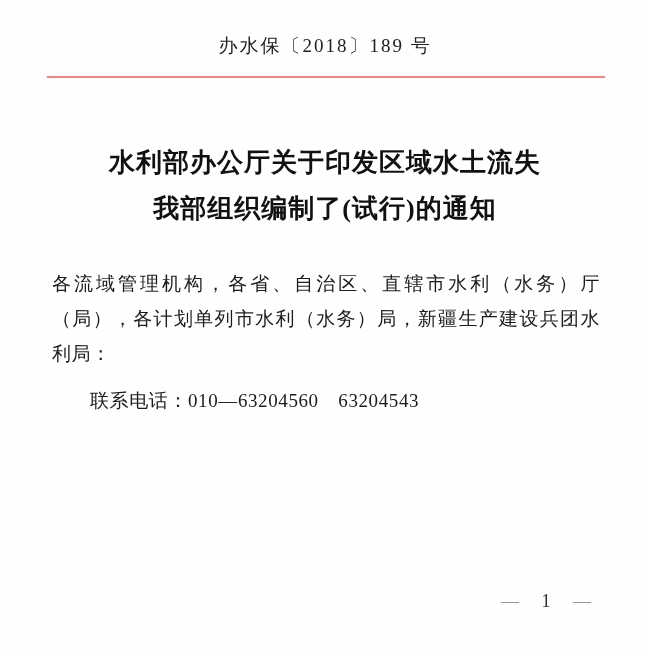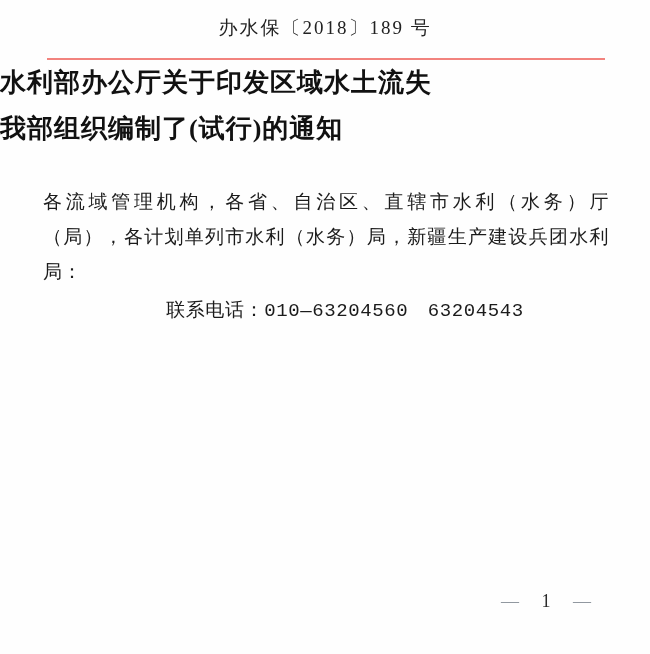--- a/index.html
+++ b/index.html
@@ -7,53 +7,55 @@
   .page {
     position: relative;
     width: 650px;
     height: 654px;
     background: #fefefe;
     color: #1e1e1e;
     font-family: "Liberation Serif", "DejaVu Serif", serif;
     overflow: hidden;
   }
   .doc-number {
-    padding-top: 15px;
+    padding-top: 33px;
     text-align: center;
     font-size: 19px;
     letter-spacing: 2px;
     color: #222222;
   }
   .red-divider {
     width: 558px;
     height: 2px;
     margin-top: 17px;
     margin-left: 47px;
     background: #f2837e;
   }
   .title {
+    margin-top: 62px;
+    text-align: center;
     font-size: 26px;
     font-weight: 700;
     line-height: 46px;
     letter-spacing: 1px;
     color: #111111;
   }
   .title .title-line { display: block; }
   .body-text {
     margin: 34px 38px 0 40px;
     font-size: 19px;
     line-height: 35px;
     letter-spacing: 0.6px;
     text-align: justify;
     color: #1b1b1b;
   }
-  .body-text p { margin: 3px; font-family: Liberation Mono, monospace; }
+  .body-text p { margin: 12px; }
   .main-para { text-indent: 2em; }
   .contact-line {
-    text-align: center;
+    text-align: left;
     padding-left: 2em;
   }
   .footer {
     position: absolute;
     right: 58px;
     bottom: 42px;
     font-size: 18px;
     letter-spacing: 1px;
   }
   .page-dash { color: #8d949c; }

